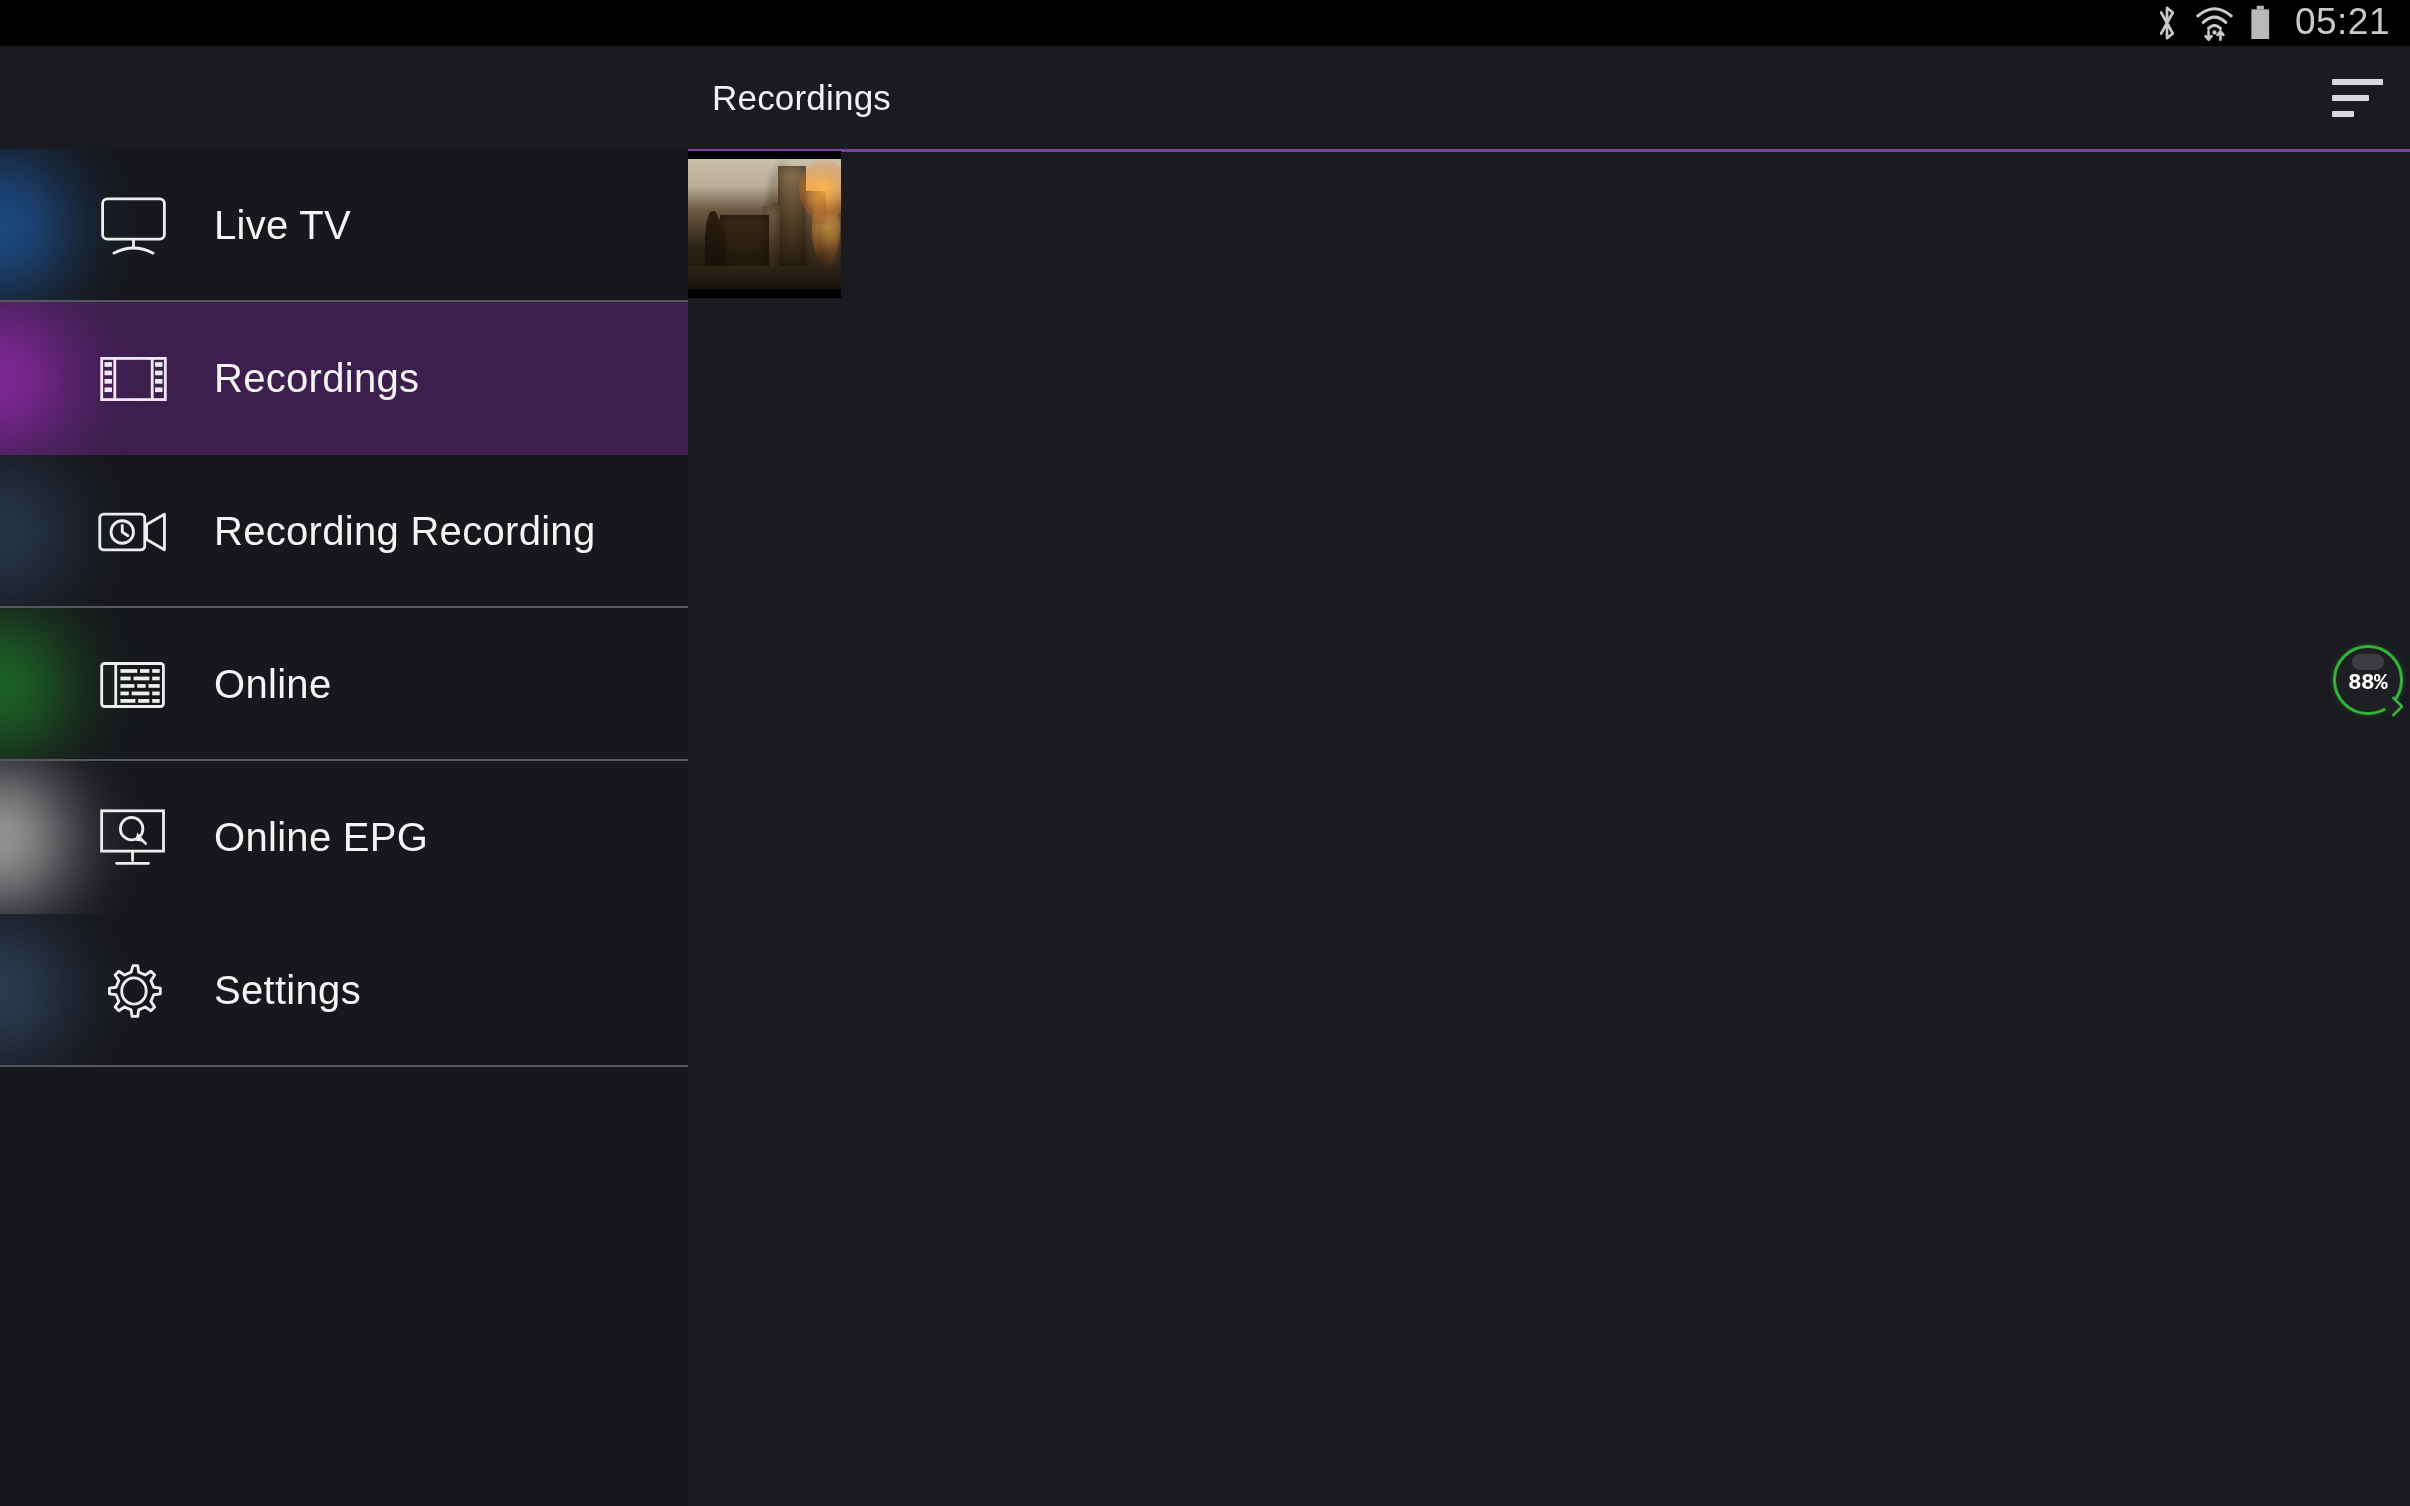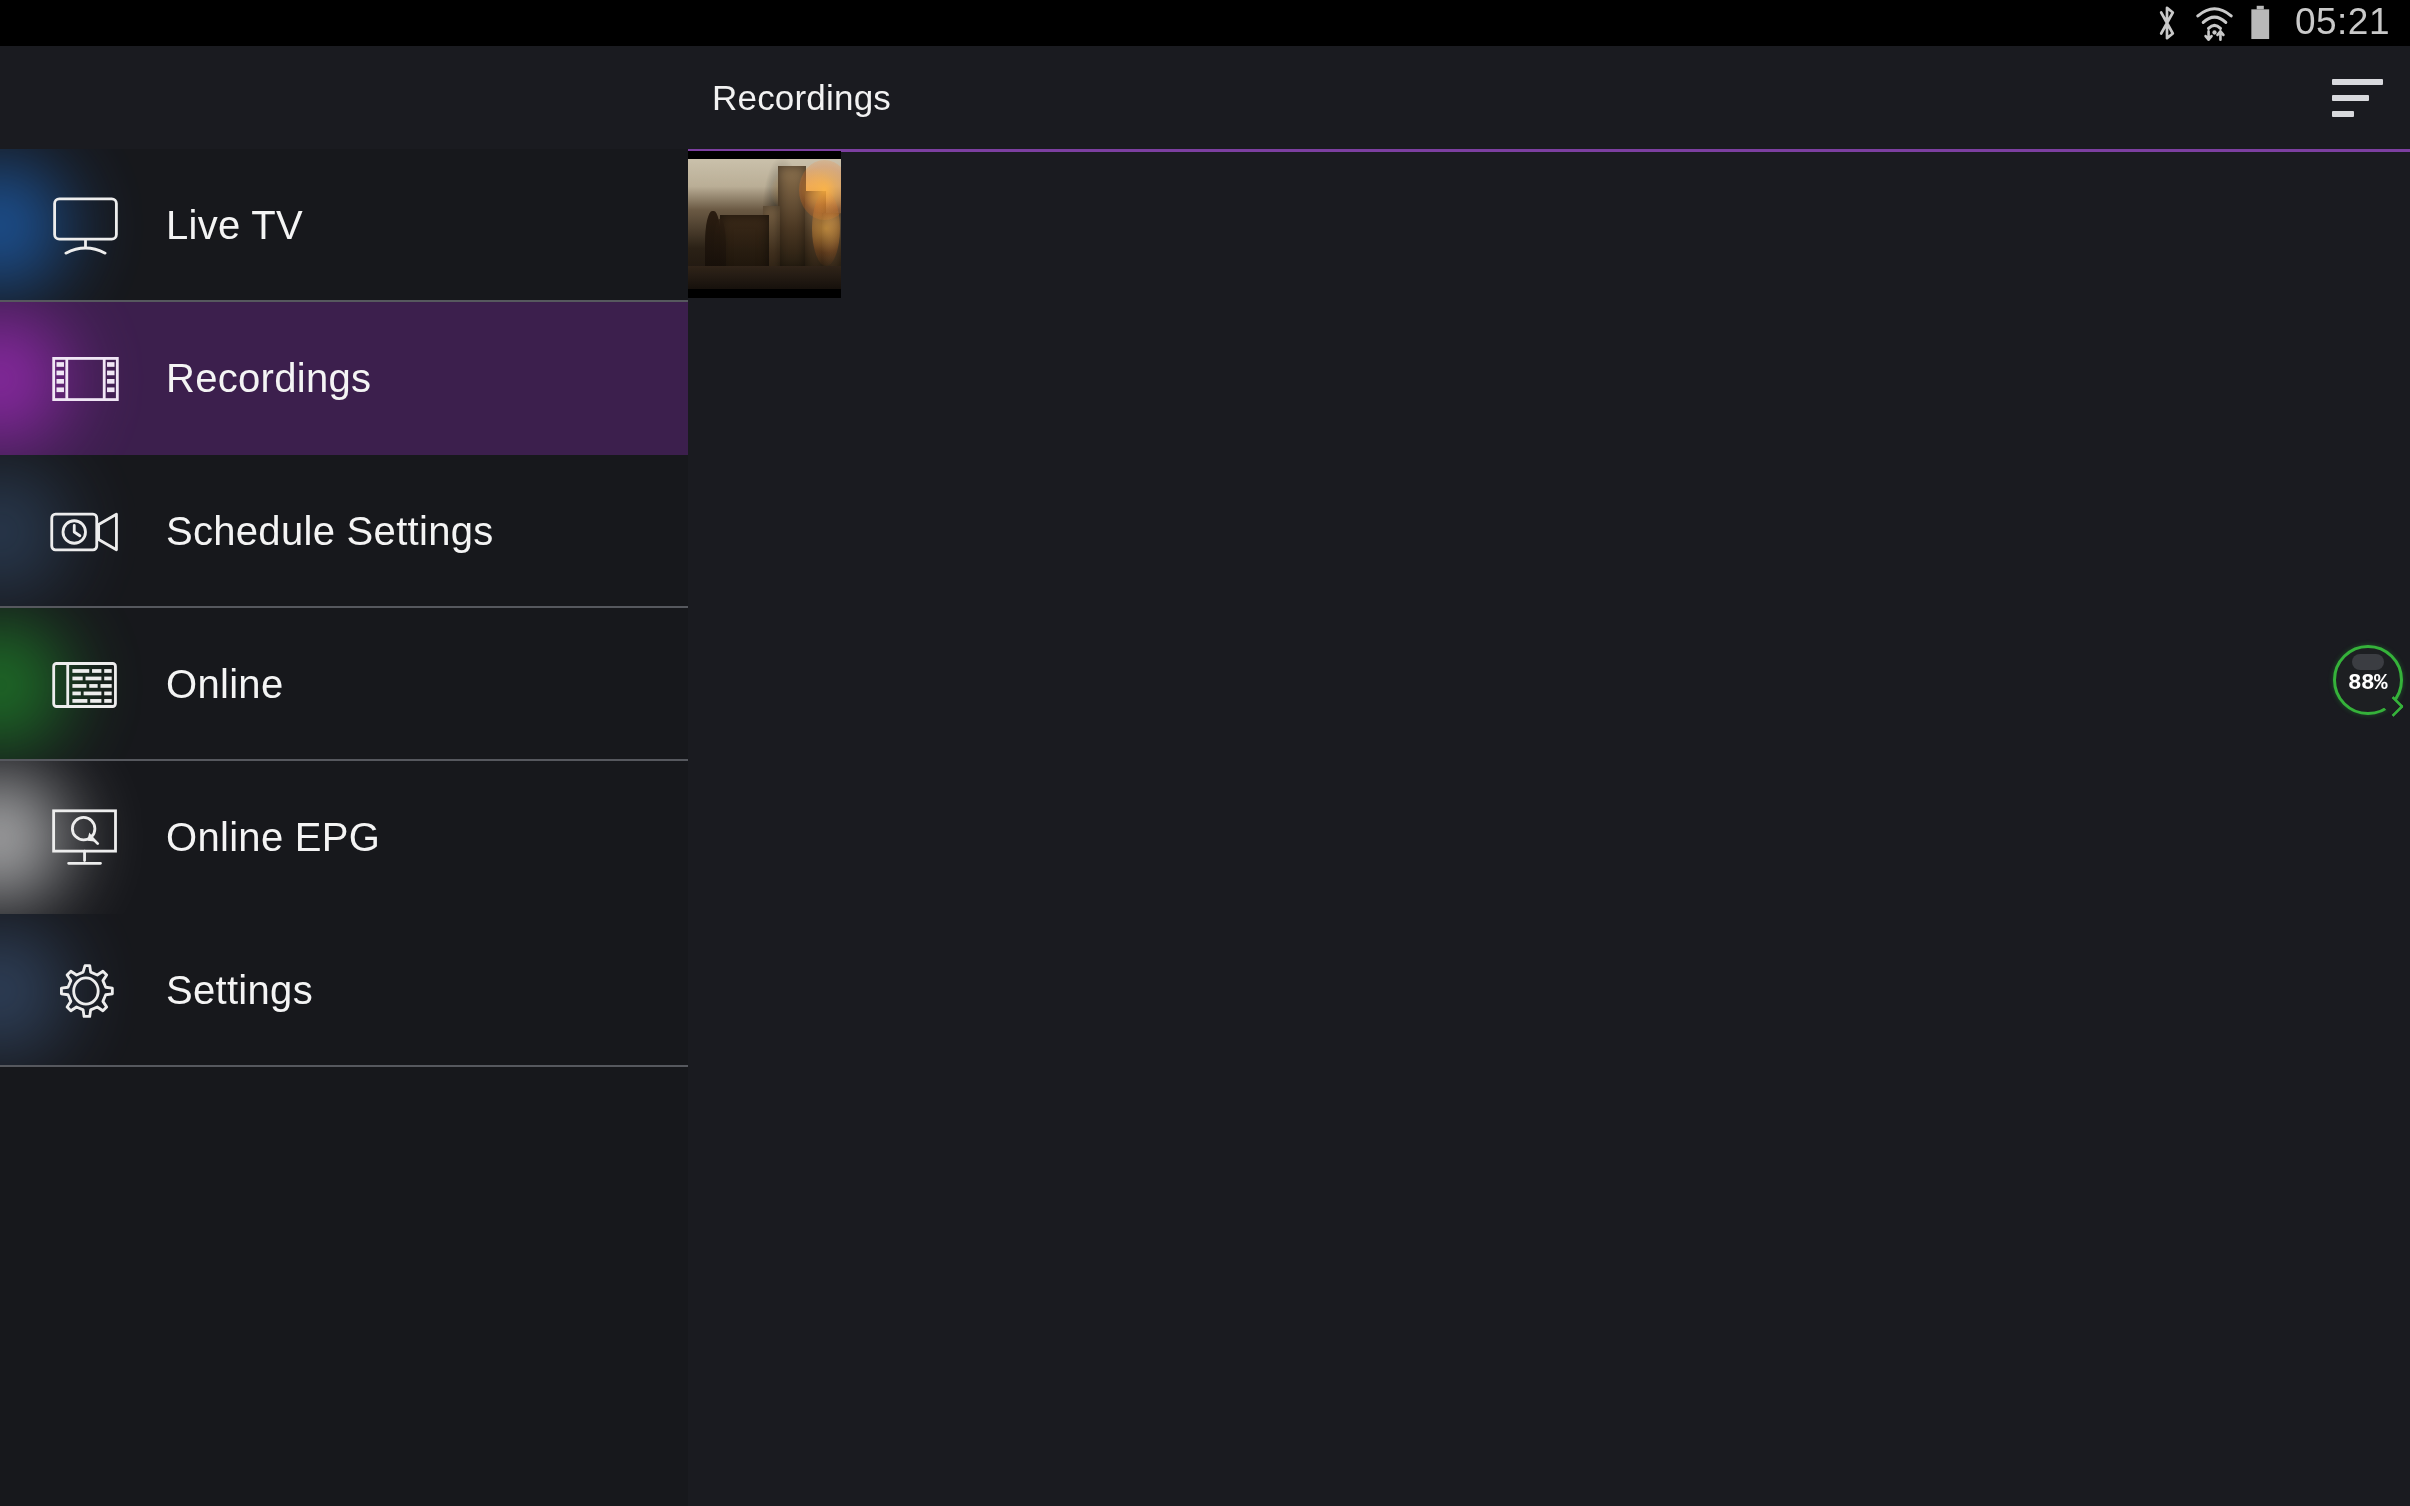--- a/index.html
+++ b/index.html
@@ -93,20 +93,21 @@
   }
   .nav-item {
     position: relative;
     height: 153px;
     width: 688px;
     display: flex;
     align-items: center;
     overflow: hidden;
     cursor: pointer;
     background: transparent;
+    padding-left: 48px;
   }
   .nav-item.active { background: #3c1f4d; }
   .nav-item .divider {
     position: absolute;
     left: 0; bottom: 0;
     width: 688px; height: 1.9px;
     background: #56585e;
   }
 
   .glow {
@@ -353,21 +354,21 @@
     <div class="nav-item">
       <div class="glow" style="background:radial-gradient(circle, rgba(70,110,160,0.55), rgba(70,110,160,0) 70%);"></div>
       <div class="nav-icon">
         <svg width="77" height="60" viewBox="0 0 82 64">
           <rect x="5" y="13" width="48" height="38" rx="4" fill="none" stroke="#ededed" stroke-width="3"></rect>
           <path d="M55 24 L74 13 L74 51 L55 40 Z" fill="none" stroke="#ededed" stroke-width="3" stroke-linejoin="round"></path>
           <circle cx="29" cy="32" r="12" fill="none" stroke="#ededed" stroke-width="3"></circle>
           <path d="M29 25 L29 32 L35 36" fill="none" stroke="#ededed" stroke-width="3" stroke-linecap="round" stroke-linejoin="round"></path>
         </svg>
       </div>
-      <div class="nav-label">Schedule Settings</div>
+      <div class="nav-label">Recording Recording</div>
       <div class="divider"></div>
     </div>
 
     <div class="nav-item">
       <div class="glow" style="background:radial-gradient(circle, rgba(34,160,46,0.9), rgba(34,160,46,0) 70%);"></div>
       <div class="nav-icon">
         <svg width="73" height="58" viewBox="0 0 78 62">
           <rect x="5" y="8" width="66" height="46" rx="3" fill="none" stroke="#ededed" stroke-width="3"></rect>
           <line x1="20" y1="8" x2="20" y2="54" stroke="#ededed" stroke-width="3"></line>
           <g fill="#ededed">

